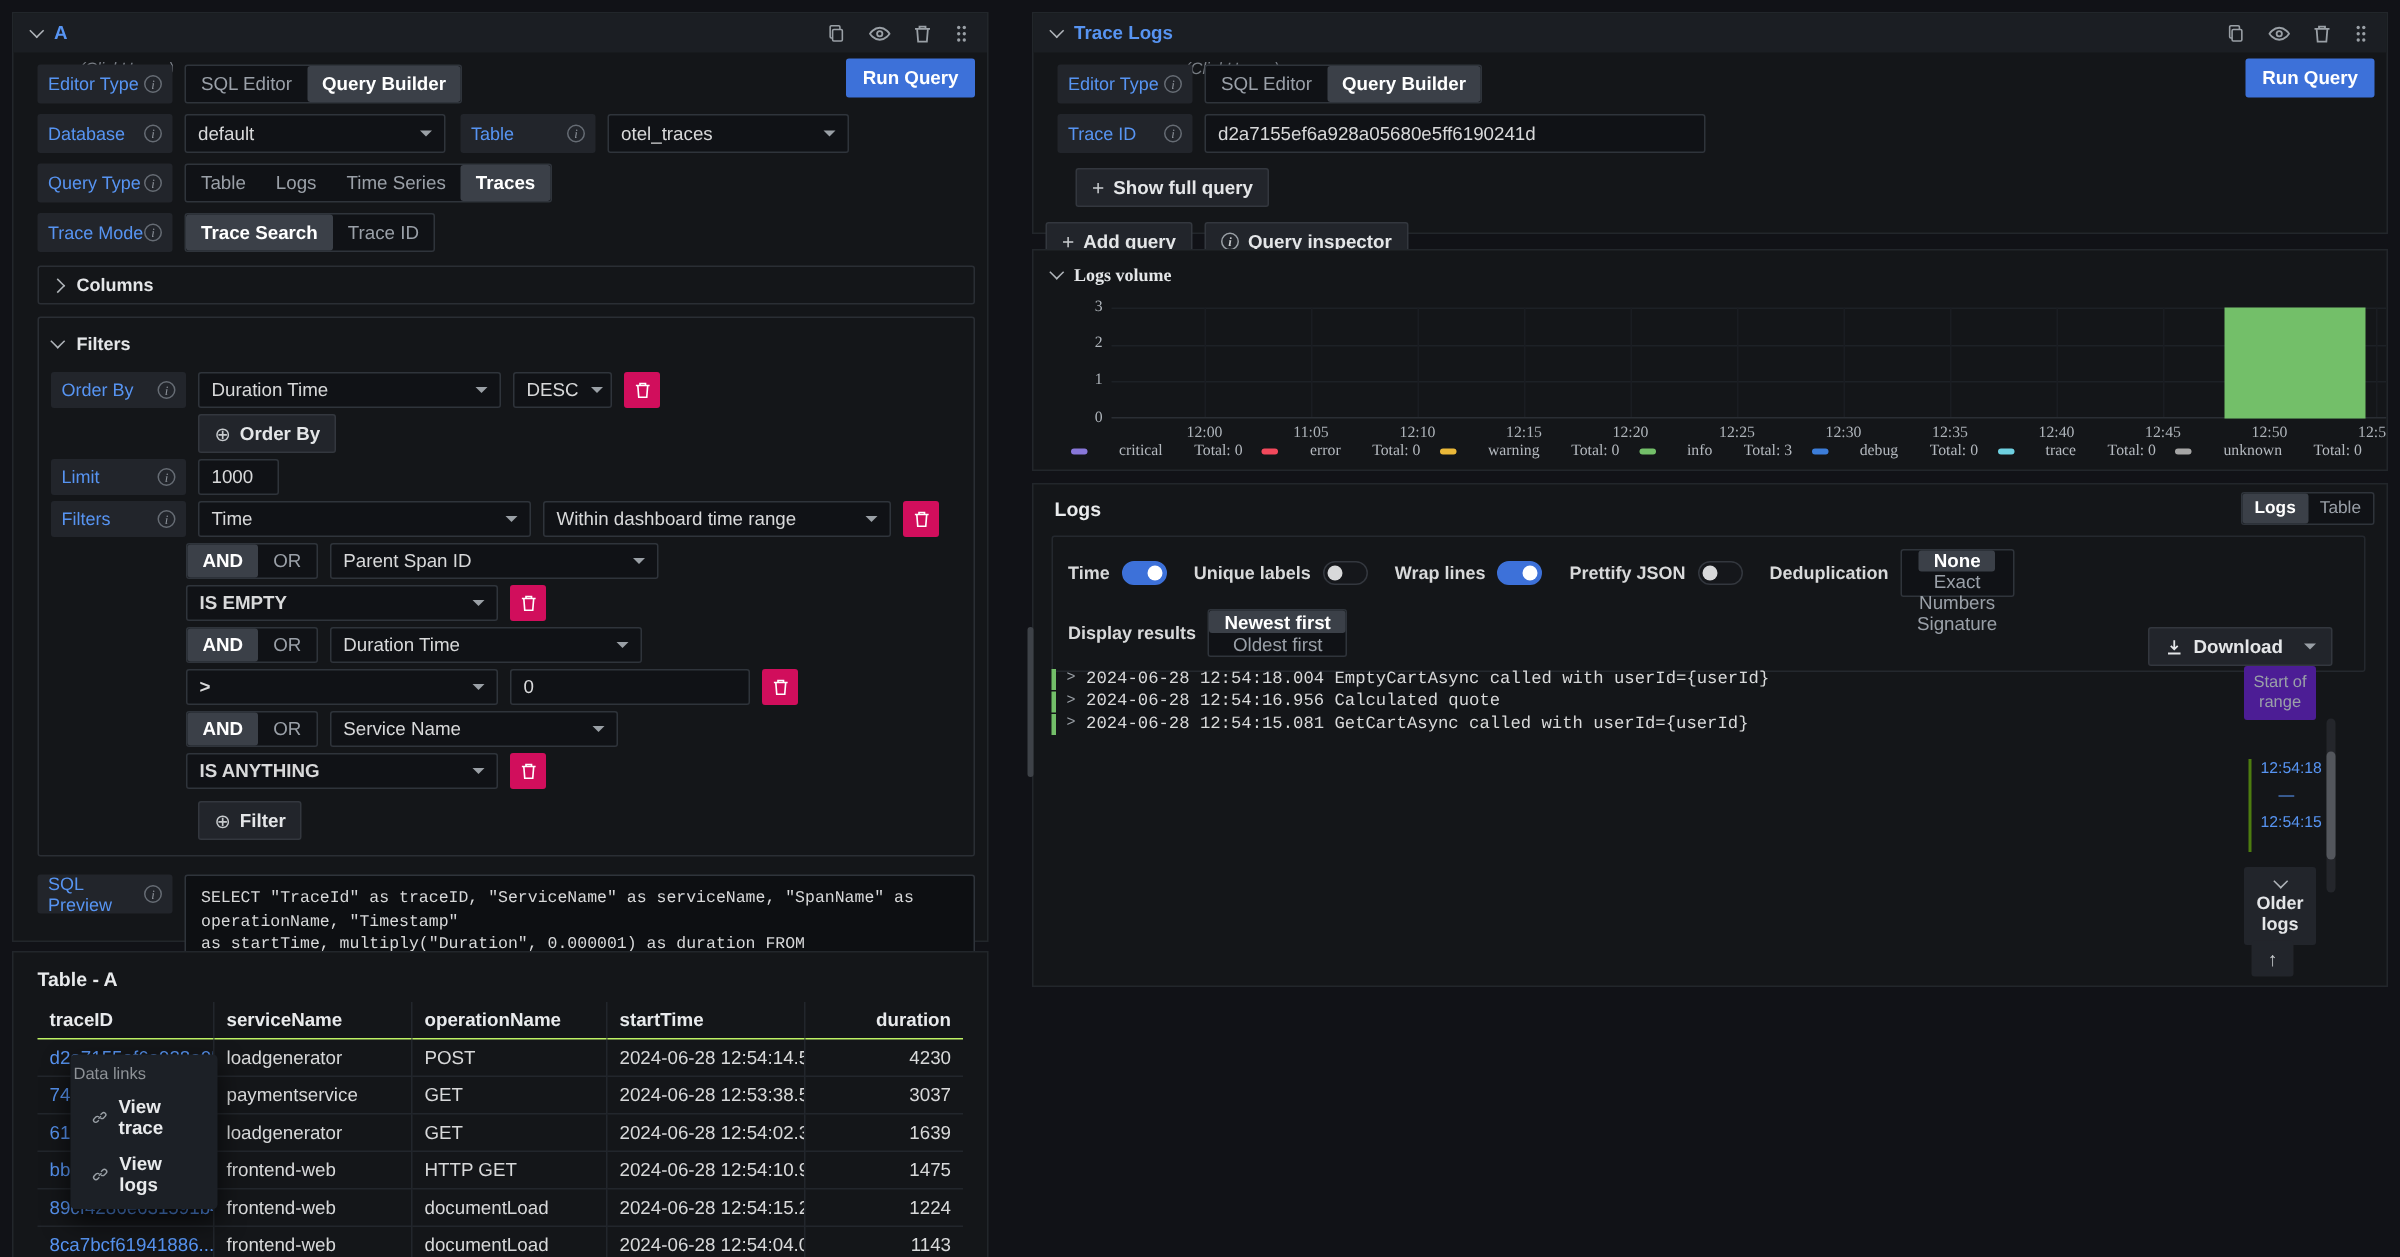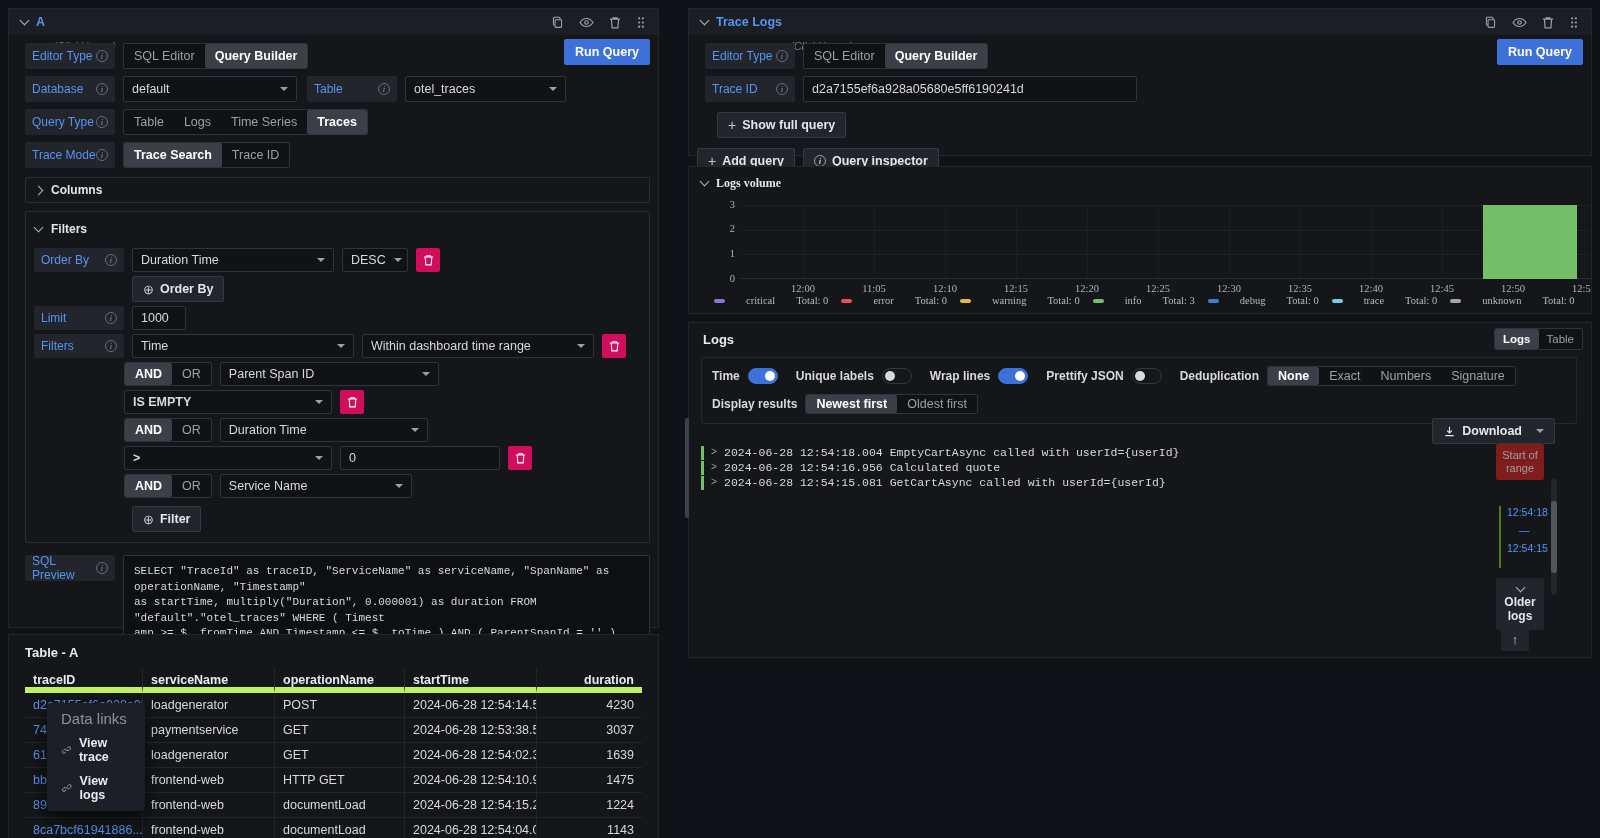--- a/index.html
+++ b/index.html
@@ -48,25 +48,25 @@
   .sqlrow { align-items:flex-start; margin-top:12px; }
   .code { flex:1; background:#0d0f12; border:1px solid #2f343b; border-radius:2px; padding:8px 10px; font-family:"Liberation Mono","DejaVu Sans Mono",monospace; font-size:11px; line-height:15.5px; color:#d8d9da; }
   .addrow { margin:16px 0 0 -8px; display:flex; gap:8px; }
 
   
   .ttitle { padding:10px 16px 6px; font-weight:700; font-size:13px; color:#e8eaec; }
   .tbl { margin:2px 16px 0; }
   .trow { display:grid; grid-template-columns:118px 132px 130px 132px 1fr; }
   .trow > div { height:25px; line-height:25px; padding:0 8px; border-right:1px solid #22262c; border-bottom:1px solid #22262c; overflow:hidden; white-space:nowrap; font-size:12.5px; }
   .trow > div:last-child { border-right:none; text-align:right; }
-  .thead > div { font-weight:700; color:#e8eaec; border-bottom:6px solid #bef264; }
+  .thead > div { font-weight:700; color:#e8eaec; border-bottom:1px solid #bef264; }
   .tid { color:#5794f2; }
 
   .ctx { position:absolute; left:38px; top:68px; width:98px; background:#1c2026; border-radius:3px; box-shadow:0 8px 18px rgba(0,0,0,.65); padding:5px 0 4px; z-index:6; }
-  .ctx .hd { font-size:15px; color:#8e9297; padding:2px 14px 4px; }
+  .ctx .hd { font-size:11px; color:#8e9297; padding:2px 2px 4px; }
   .ctx .it { display:flex; gap:7px; align-items:center; padding:5px 10px 5px 14px; color:#e8eaec; font-size:12.5px; font-weight:600; }
 
   
   #panel-logsvol { overflow:hidden; }
   .lvhead { display:flex; align-items:center; gap:8px; padding:9px 0 0 12px; font-weight:700; font-size:12px; color:#e4e6e8; }
   .plot { position:absolute; left:52px; top:38px; width:850px; height:74px; border-bottom:1px solid #2a2e34; }
   .gl { position:absolute; left:0; right:0; height:1px; background:#1d2126; }
   .vl { position:absolute; top:0; bottom:0; width:1px; background:#1a1d22; }
   .ytick { position:absolute; width:20px; text-align:right; left:26px; font-size:10.5px; color:#aeb4ba; }
   .xtick { position:absolute; top:116px; width:44px; margin-left:-22px; text-align:center; font-size:10.5px; color:#aeb4ba; }
@@ -83,27 +83,27 @@
   .minitabs span { padding:0 8px; display:flex; align-items:center; font-size:11.5px; color:#9aa0a8; }
   .minitabs span.on { background:#3b4048; color:#fff; font-weight:700; border-radius:2px; }
   .controls { margin:7px 14px 0 12px; border:1px solid #24282e; border-radius:2px; padding:8px 10px 9px; }
   .crow { display:flex; align-items:center; gap:8px; }
   .crow .cl { font-weight:600; font-size:12px; color:#d8d9da; white-space:nowrap; }
   .gap18 { margin-left:10px; }
   .tog { width:30px; height:16px; border-radius:9px; background:#15171b; border:1px solid #33373e; position:relative; flex:none; }
   .tog.on { background:#3d71d9; border-color:#3d71d9; }
   .tog::after { content:""; position:absolute; top:2px; left:2px; width:10px; height:10px; border-radius:50%; background:#d8d9da; }
   .tog.on::after { left:auto; right:2px; background:#fff; }
-  .seg24 { height:20px; }
+  .seg24 { height:32px;flex-direction:column; }
   .download { position:absolute; right:36px; top:95px; }
   .loglines { position:absolute; left:12px; top:123px; }
   .logline { display:flex; align-items:stretch; margin-bottom:1px; font-family:"Liberation Mono","DejaVu Sans Mono",monospace; font-size:11.5px; line-height:14px; color:#d8d9da; }
   .logline .bar { width:3px; margin-right:7px; }
   .logline .gt { color:#9aa0a6; margin-right:7px; font-size:10px; }
-  .sor { position:absolute; right:47px; top:121px; width:48px; background:#7f1d1d; color:#9aa0a8; font-size:11px; text-align:center; padding:5px 4px; line-height:13px; border-radius:2px; }
+  .sor { position:absolute; right:47px; top:121px; width:48px; background:#4c1d95; color:#9aa0a8; font-size:11px; text-align:center; padding:5px 4px; line-height:13px; border-radius:2px; }
   .timeline { position:absolute; right:45px; top:183px; width:47px; border-left:2px solid #4d7c0f; padding-left:6px; color:#5794f2; font-size:10.5px; line-height:13px; height:62px; }
   .timeline .dash { margin:5px 0 5px 12px; color:#5794f2; }
   .vscroll { position:absolute; right:34px; top:156px; width:6px; height:116px; background:#24262b; border-radius:3px; }
   .vscroll .thumb { position:absolute; left:0; top:22px; width:6px; height:72px; background:#53565c; border-radius:3px; }
   .older { position:absolute; right:47px; top:255px; width:48px; background:#22252b; border-radius:2px; text-align:center; color:#e4e6e8; font-size:12px; font-weight:600; padding:6px 2px 7px; line-height:14px; }
   .older .cdown { margin:0 auto 4px; display:block; }
   .totop { position:absolute; right:62px; top:304px; width:28px; height:24px; background:#22252b; border-radius:2px; display:flex; align-items:center; justify-content:center; color:#c7cacd; font-size:13px; }
   .edge-scroll { position:absolute; left:685px; top:418px; width:4px; height:100px; background:#3e4248; border-radius:2px; }
   b.sect { font-weight:700; }
 </style>
@@ -313,20 +313,31 @@
 
         <div class="row indent2">
           <div class="seg">
             <span class="on">AND</span>
             <span>OR</span>
           </div>
           <div class="sel" style="width:192px">
               <span>Service Name</span>
               <span class="caret"></span>
             </div>
+        </div>
+        <div class="row indent2">
+          <div class="sel" style="width:208px">
+              <span style="font-weight:700">IS ANYTHING</span>
+              <span class="caret"></span>
+            </div>
+          <button class="btn-danger">
+              <svg width="11" height="12" viewBox="0 0 12 13" fill="none" stroke="#fff" stroke-width="1.2">
+                <path d="M1 3.2h10M4 3.2V1.8h4v1.4M2.4 3.2l.7 8.6h5.8l.7-8.6"></path>
+              </svg>
+            </button>
         </div>
 
         <div class="row indent" style="margin-top:8px;margin-bottom:2px">
           <button class="btn">
               <span class="oplus">⊕</span>
               <span>Filter</span>
             </button>
         </div>
       </div>
 

